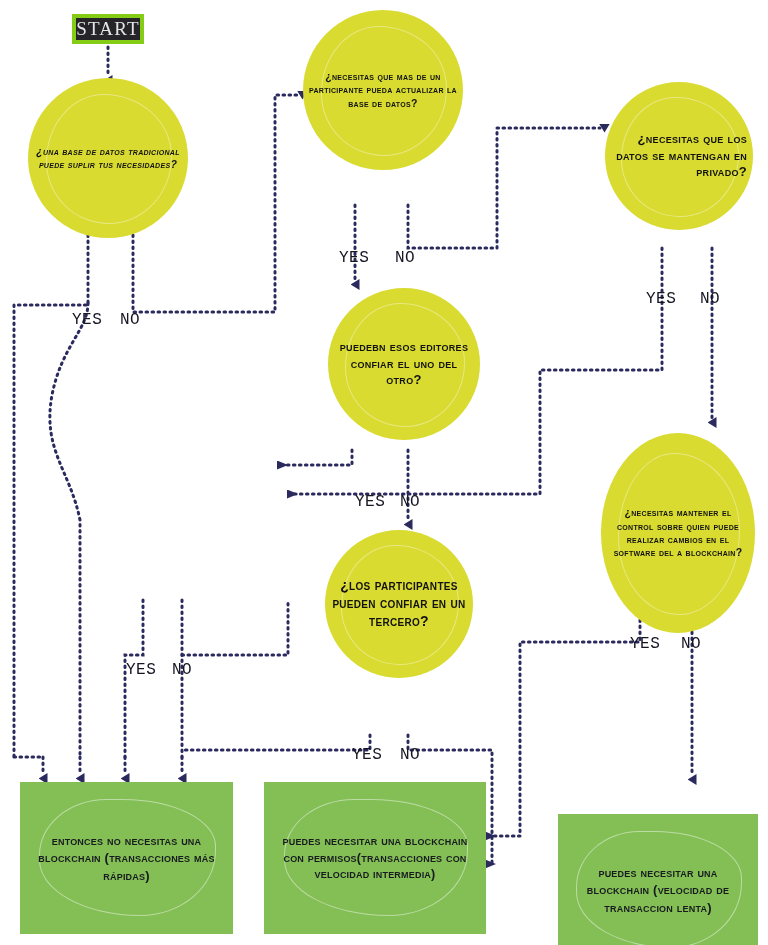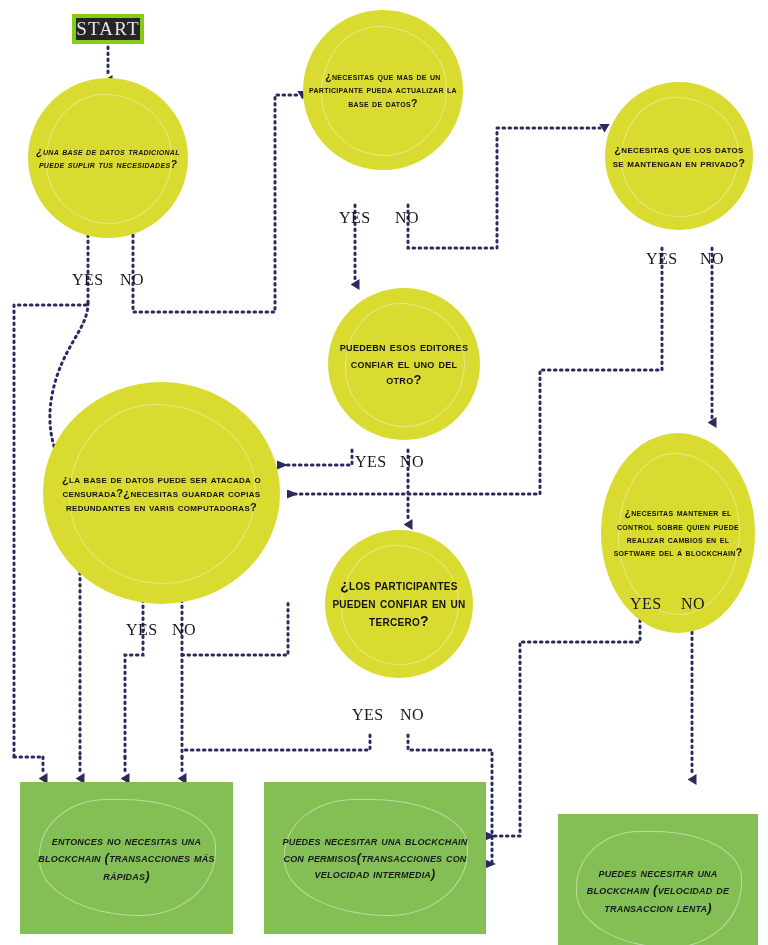--- a/index.html
+++ b/index.html
@@ -51,21 +51,20 @@
     font-weight:bold;
     color:#121212;
     font-variant:small-caps;
     text-transform:lowercase;
     letter-spacing:.3px;
     line-height:1.28;
     padding:0 6px;
   }
   .box{
     background:#84bf56;
-    font-style:italic;
   }
   .box .inner-ring{
     position:absolute;
     left:9%; top:11%;
     width:82%; height:76%;
     border:1px solid rgba(255,255,255,.45);
     border-radius:40% 55% 45% 60% / 50% 42% 58% 50%;
     pointer-events:none;
   }
   .box .txt{
@@ -84,25 +83,26 @@
     border:4px solid #84cc16;
     color:#e5e5e5;
     font-family:"Liberation Serif", serif;
     font-size:19px;
     letter-spacing:1.2px;
   }
   
   .lbl{
     position:absolute;
     z-index:4;
-    font-family:Liberation Serif, serif;
+    font-family:Liberation Mono, monospace;
     font-size:16px;
     color:#171623;
     letter-spacing:.5px;
     white-space:nowrap;
+    margin-top:40px;
   }
 </style>
 </head>
 <body>
 
 <div id="stage">
 
   <svg id="wires" viewBox="0 0 768 945">
     <defs>
       <marker id="arw" markerWidth="11" markerHeight="9" refX="1" refY="4.5" orient="auto" markerUnits="userSpaceOnUse">
@@ -162,34 +162,30 @@
   <div class="node circle" style="left:28px; top:78px; width:160px; height:160px; font-size:10.5px;font-style:italic;">
     <span class="inner-ring"></span>
     <span class="txt">¿Una Base de datos tradicional puede suplir tus necesidades?</span>
   </div>
 
   <div class="node circle" style="left:303px; top:10px; width:160px; height:160px; font-size:10.5px;">
     <span class="inner-ring"></span>
     <span class="txt">¿Necesitas que mas de un participante pueda actualizar la base de datos?</span>
   </div>
 
-  <div class="node circle" style="left:605px; top:82px; width:148px; height:148px; font-size:11px;">
+  <div class="node circle" style="left:605px; top:82px; width:148px; height:148px; font-size:13px;text-align:right;">
     <span class="inner-ring"></span>
     <span class="txt">¿Necesitas que los datos se mantengan en privado?</span>
   </div>
 
   <div class="node circle" style="left:328px; top:288px; width:152px; height:152px; font-size:13px;">
     <span class="inner-ring"></span>
     <span class="txt">Puedebn esos editores confiar el uno del otro?</span>
   </div>
 
-  <div class="node circle" style="left:43px; top:382px; width:237px; height:222px; font-size:11px;">
-    <span class="inner-ring"></span>
-    <span class="txt">¿La base de datos puede ser atacada o censurada?¿Necesitas guardar copias redundantes en varis computadoras?</span>
-  </div>
 
   <div class="node circle" style="left:601px; top:433px; width:154px; height:200px; font-size:10.5px;">
     <span class="inner-ring"></span>
     <span class="txt">¿Necesitas mantener el control sobre quien puede realizar cambios en el software del a blockchain?</span>
   </div>
 
   <div class="node circle" style="left:325px; top:530px; width:148px; height:148px; font-size:14px;">
     <span class="inner-ring"></span>
     <span class="txt">¿Los participantes pueden confiar en un tercero?</span>
   </div>

